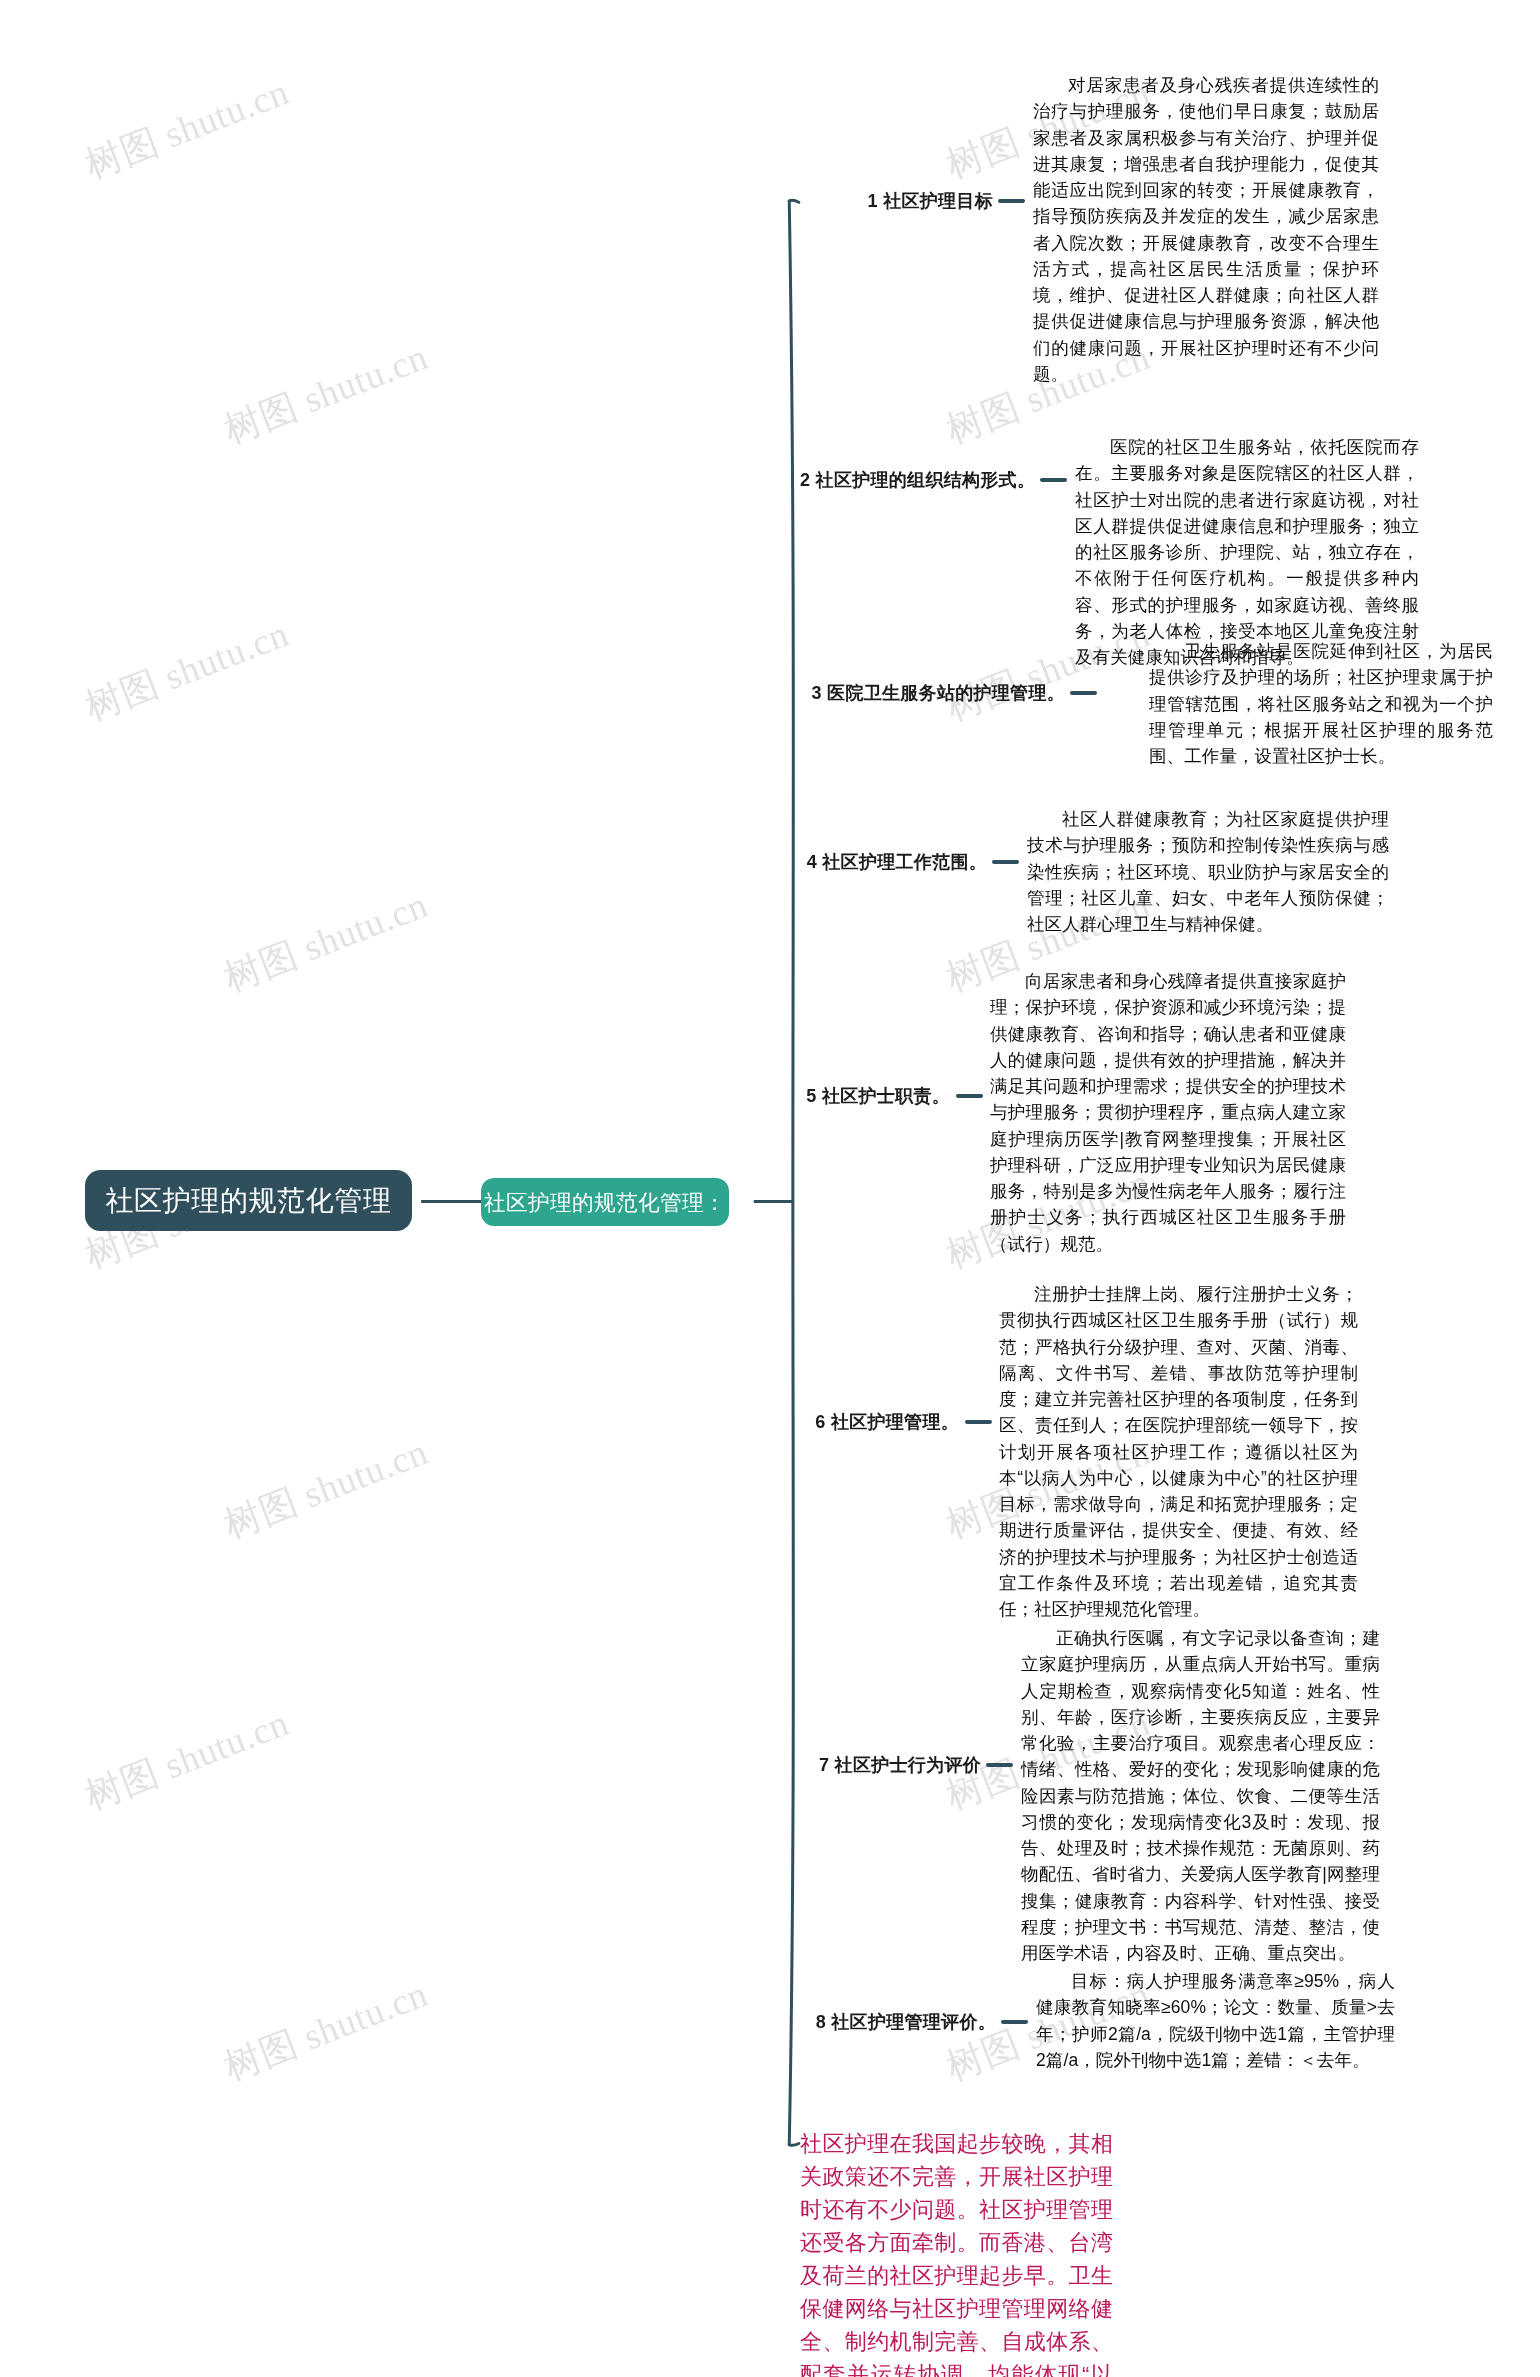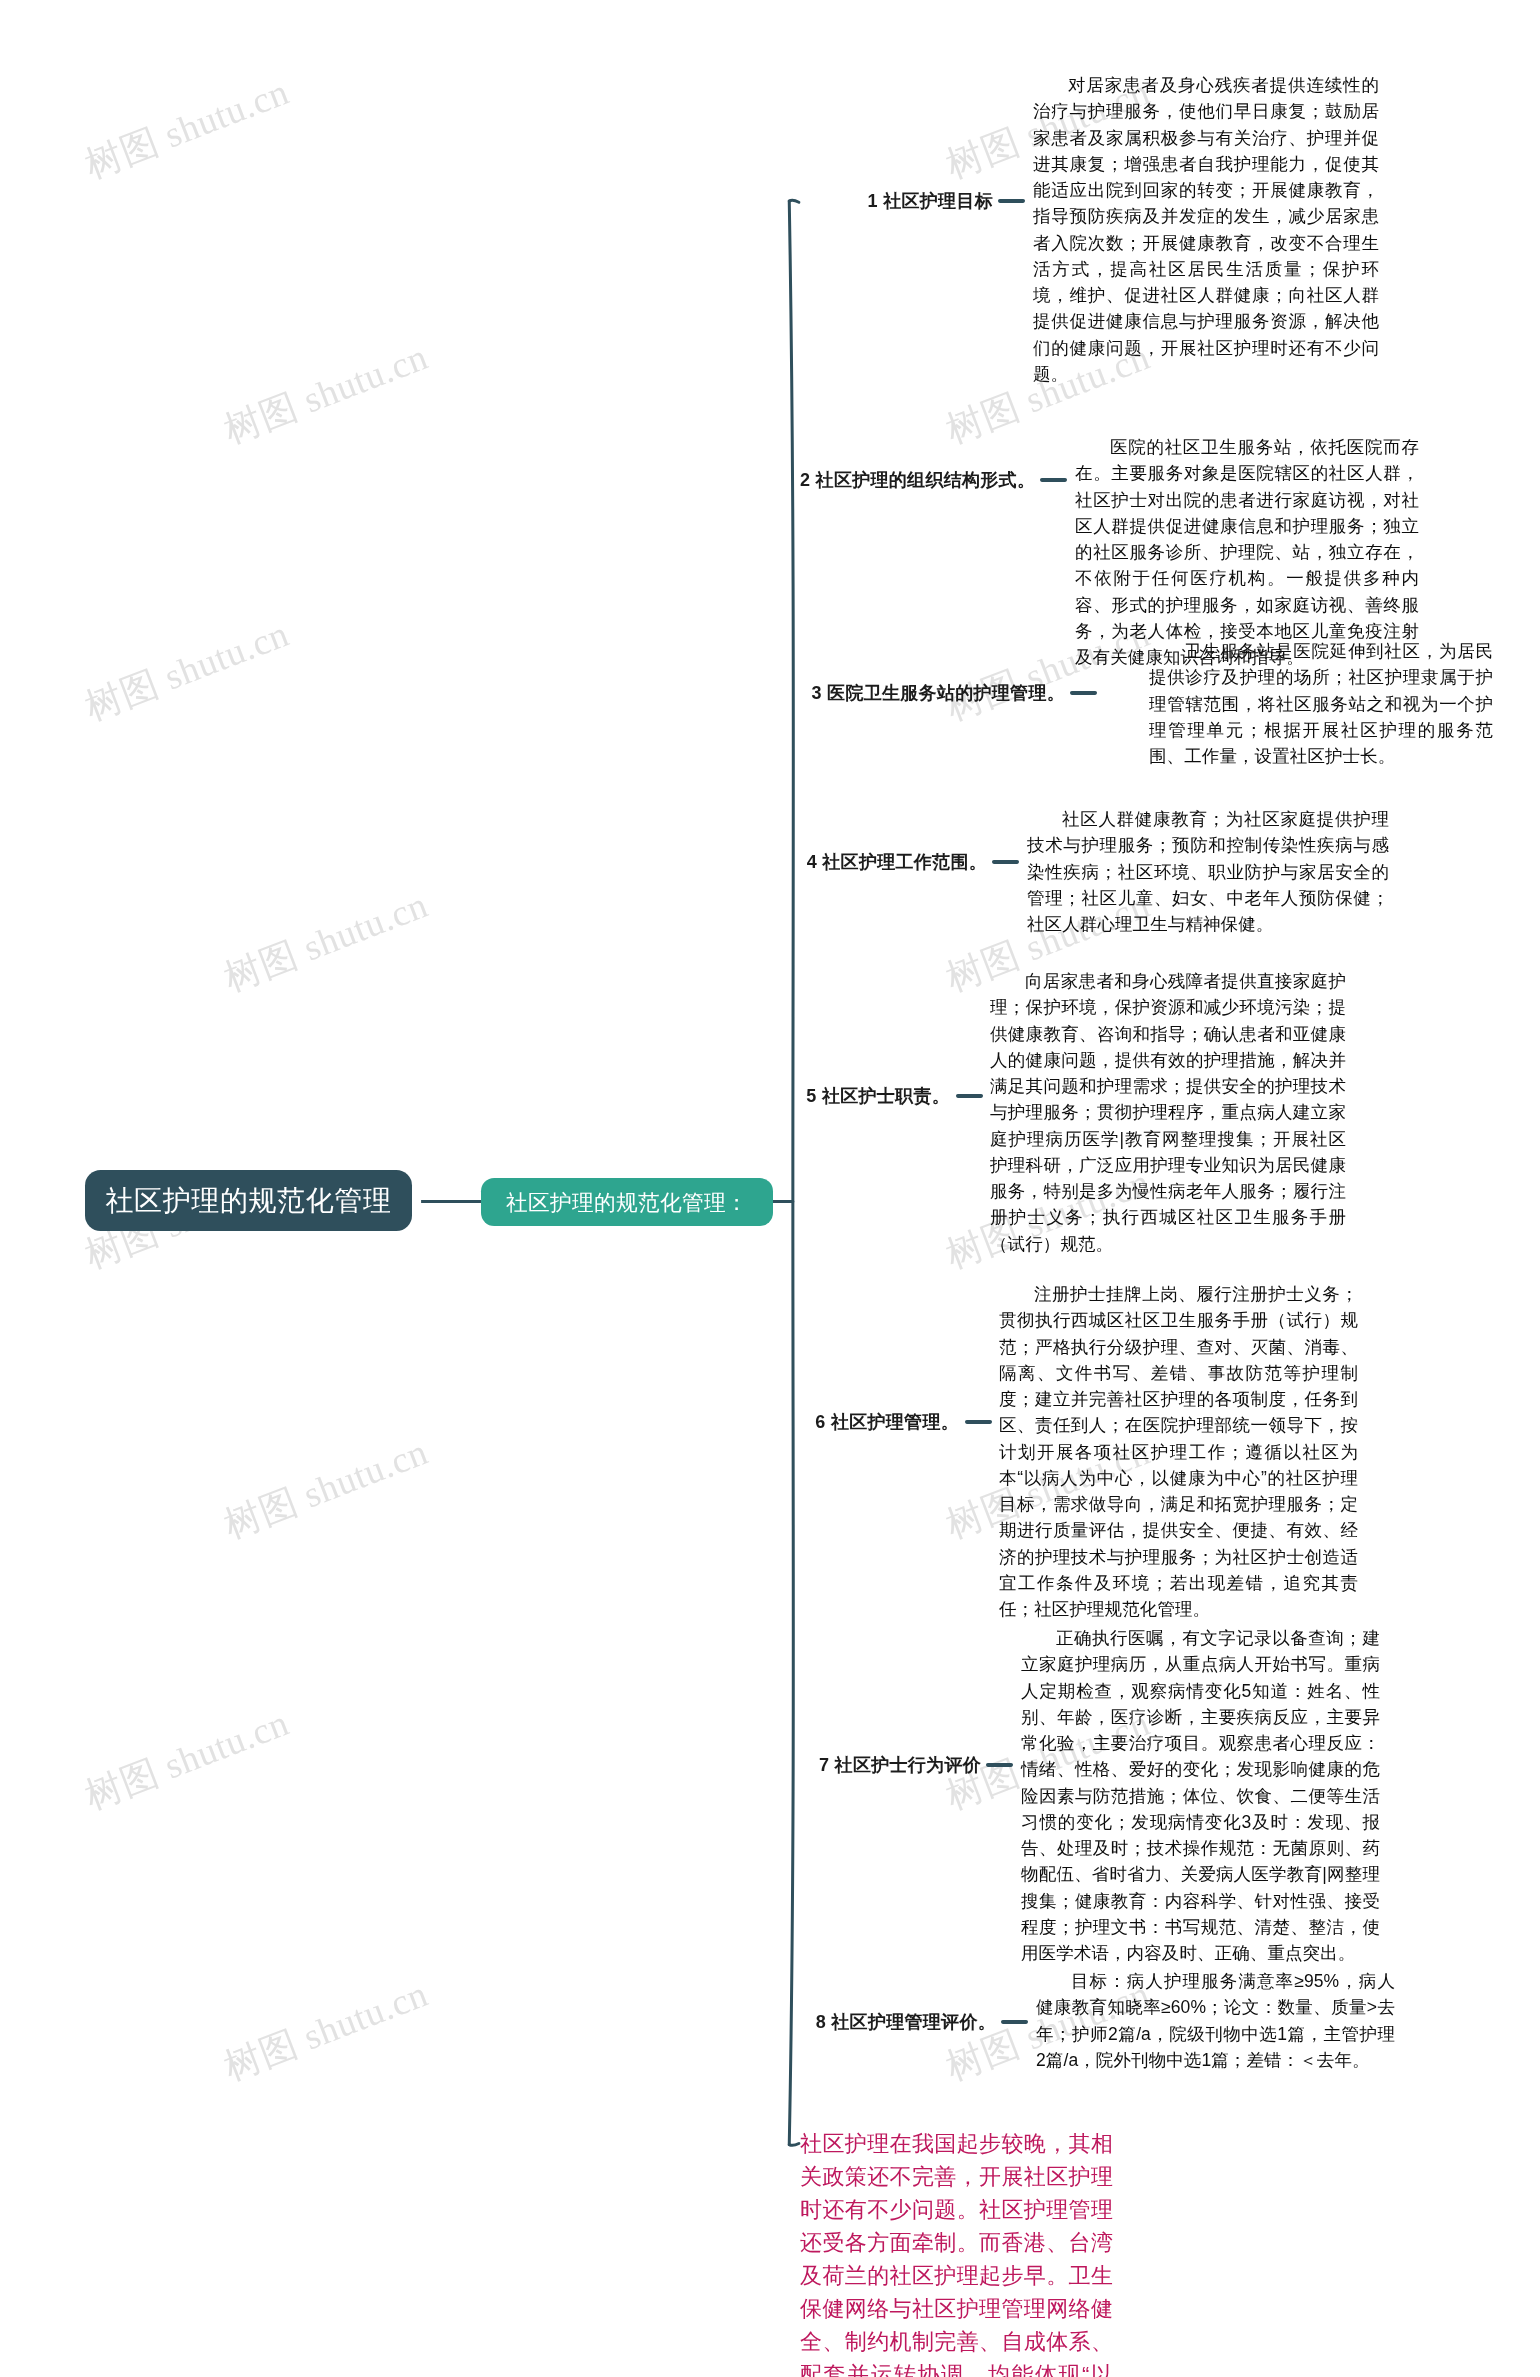--- a/index.html
+++ b/index.html
@@ -60,21 +60,21 @@
     padding: 0 20.5px;
     background: #2f4f5c;
     border-radius: 15.6px;
     font-size: 28px;
     letter-spacing: 0.6px;
   }
   #trunk-node {
     left: 481px;
     top: 1178px;
     height: 48px;
-    padding: 0 25px;
+    padding: 0 3px;
     background: #2ea58f;
     border-radius: 13.2px;
     font-size: 21.7px;
     letter-spacing: 0.3px;
   }
 
   
   .branch {
     position: absolute;
     z-index: 3;

